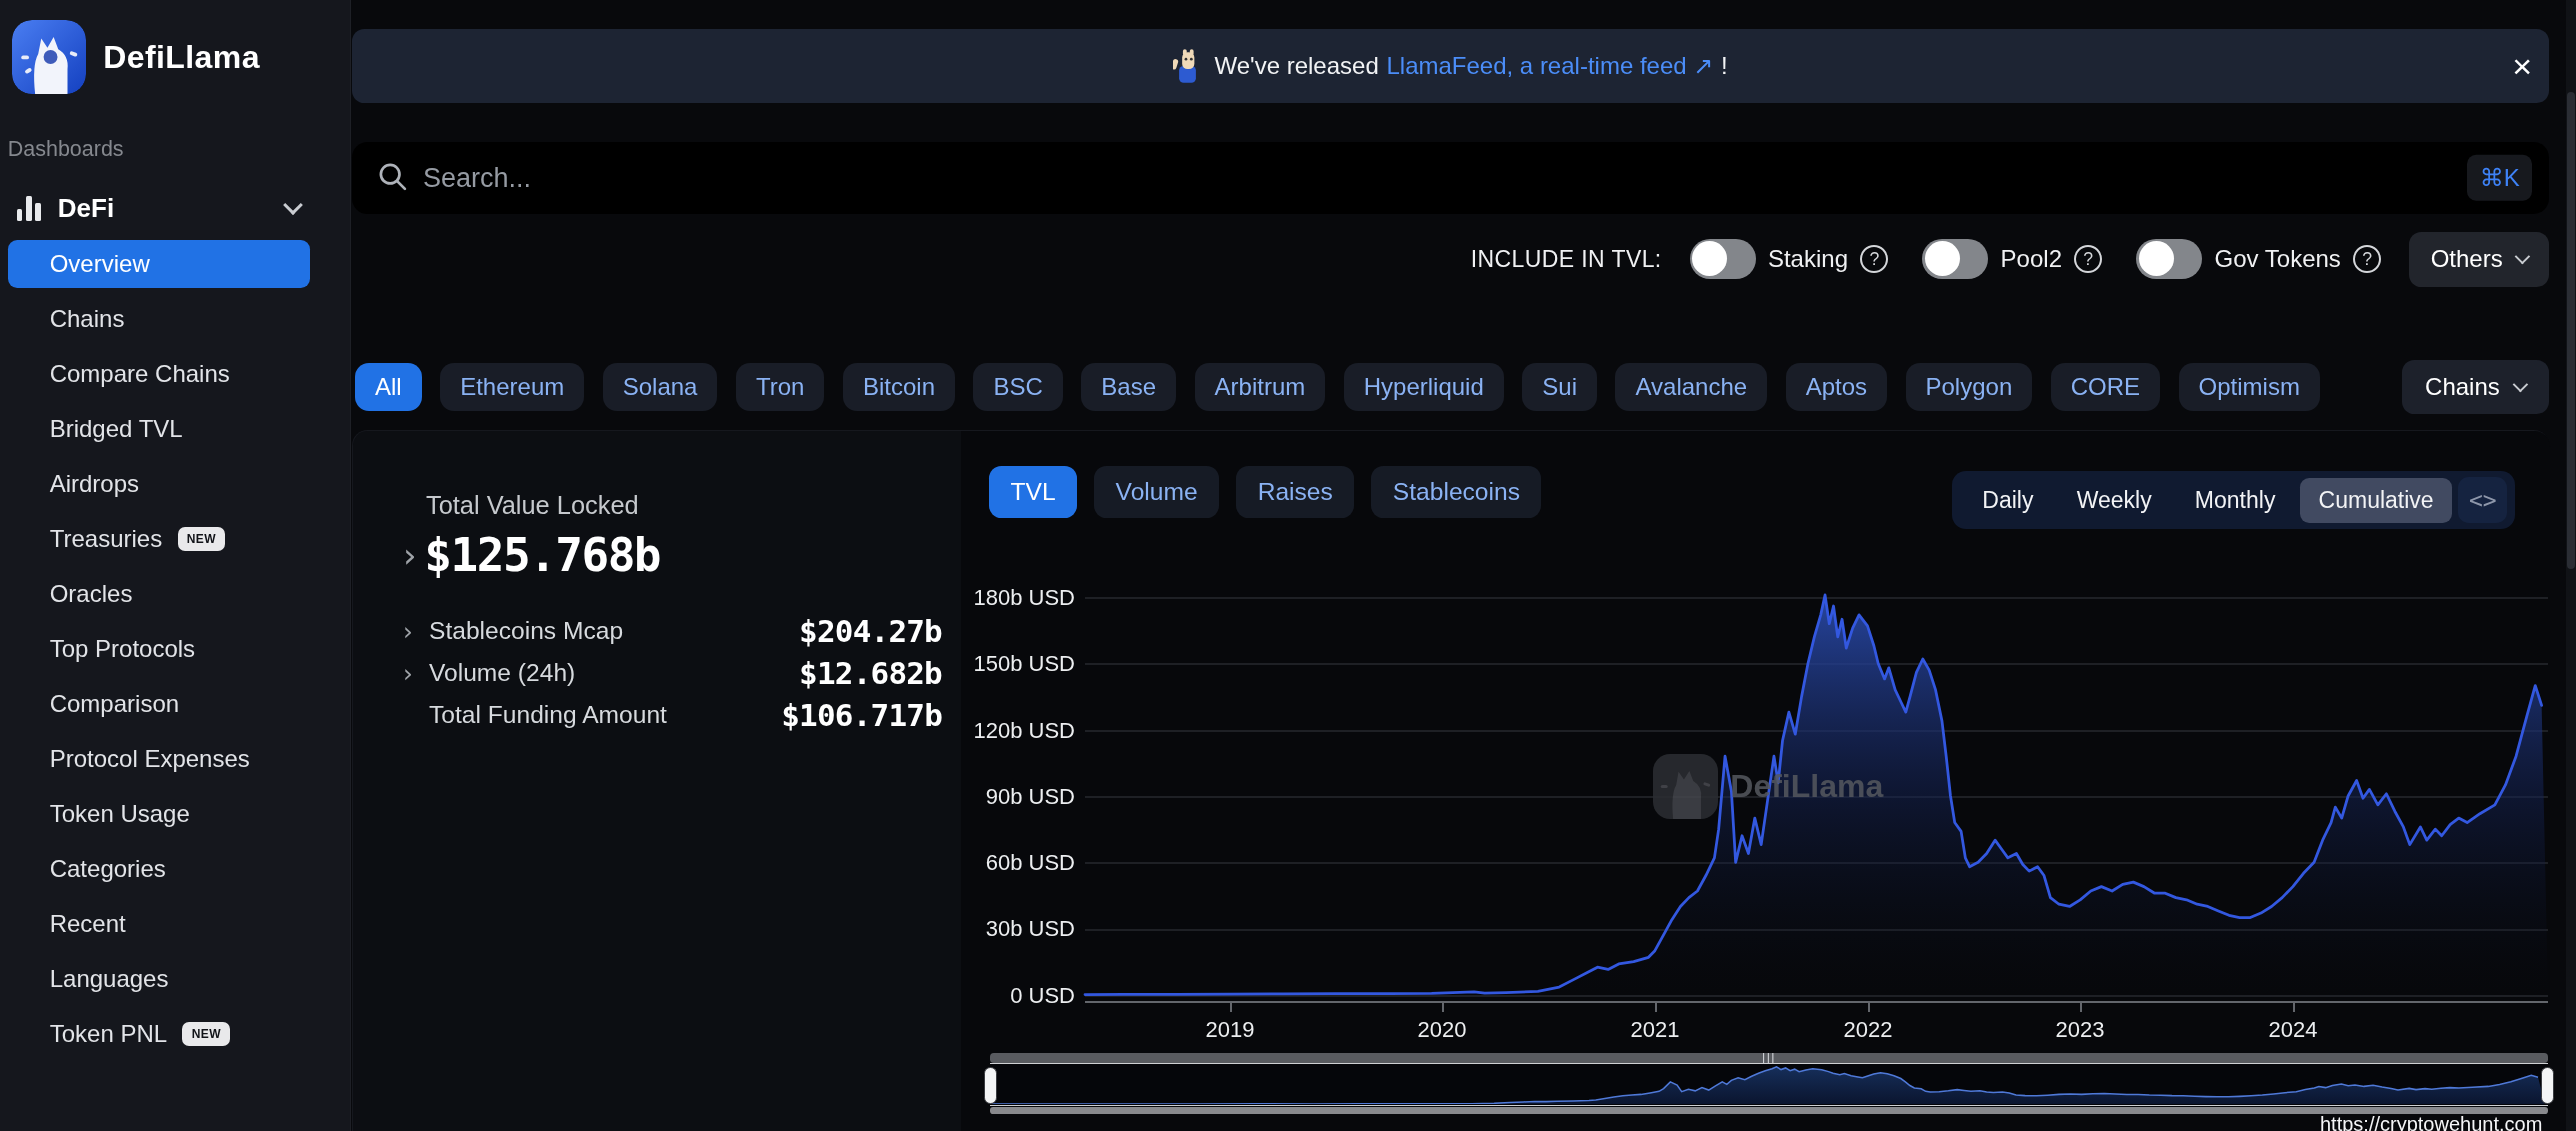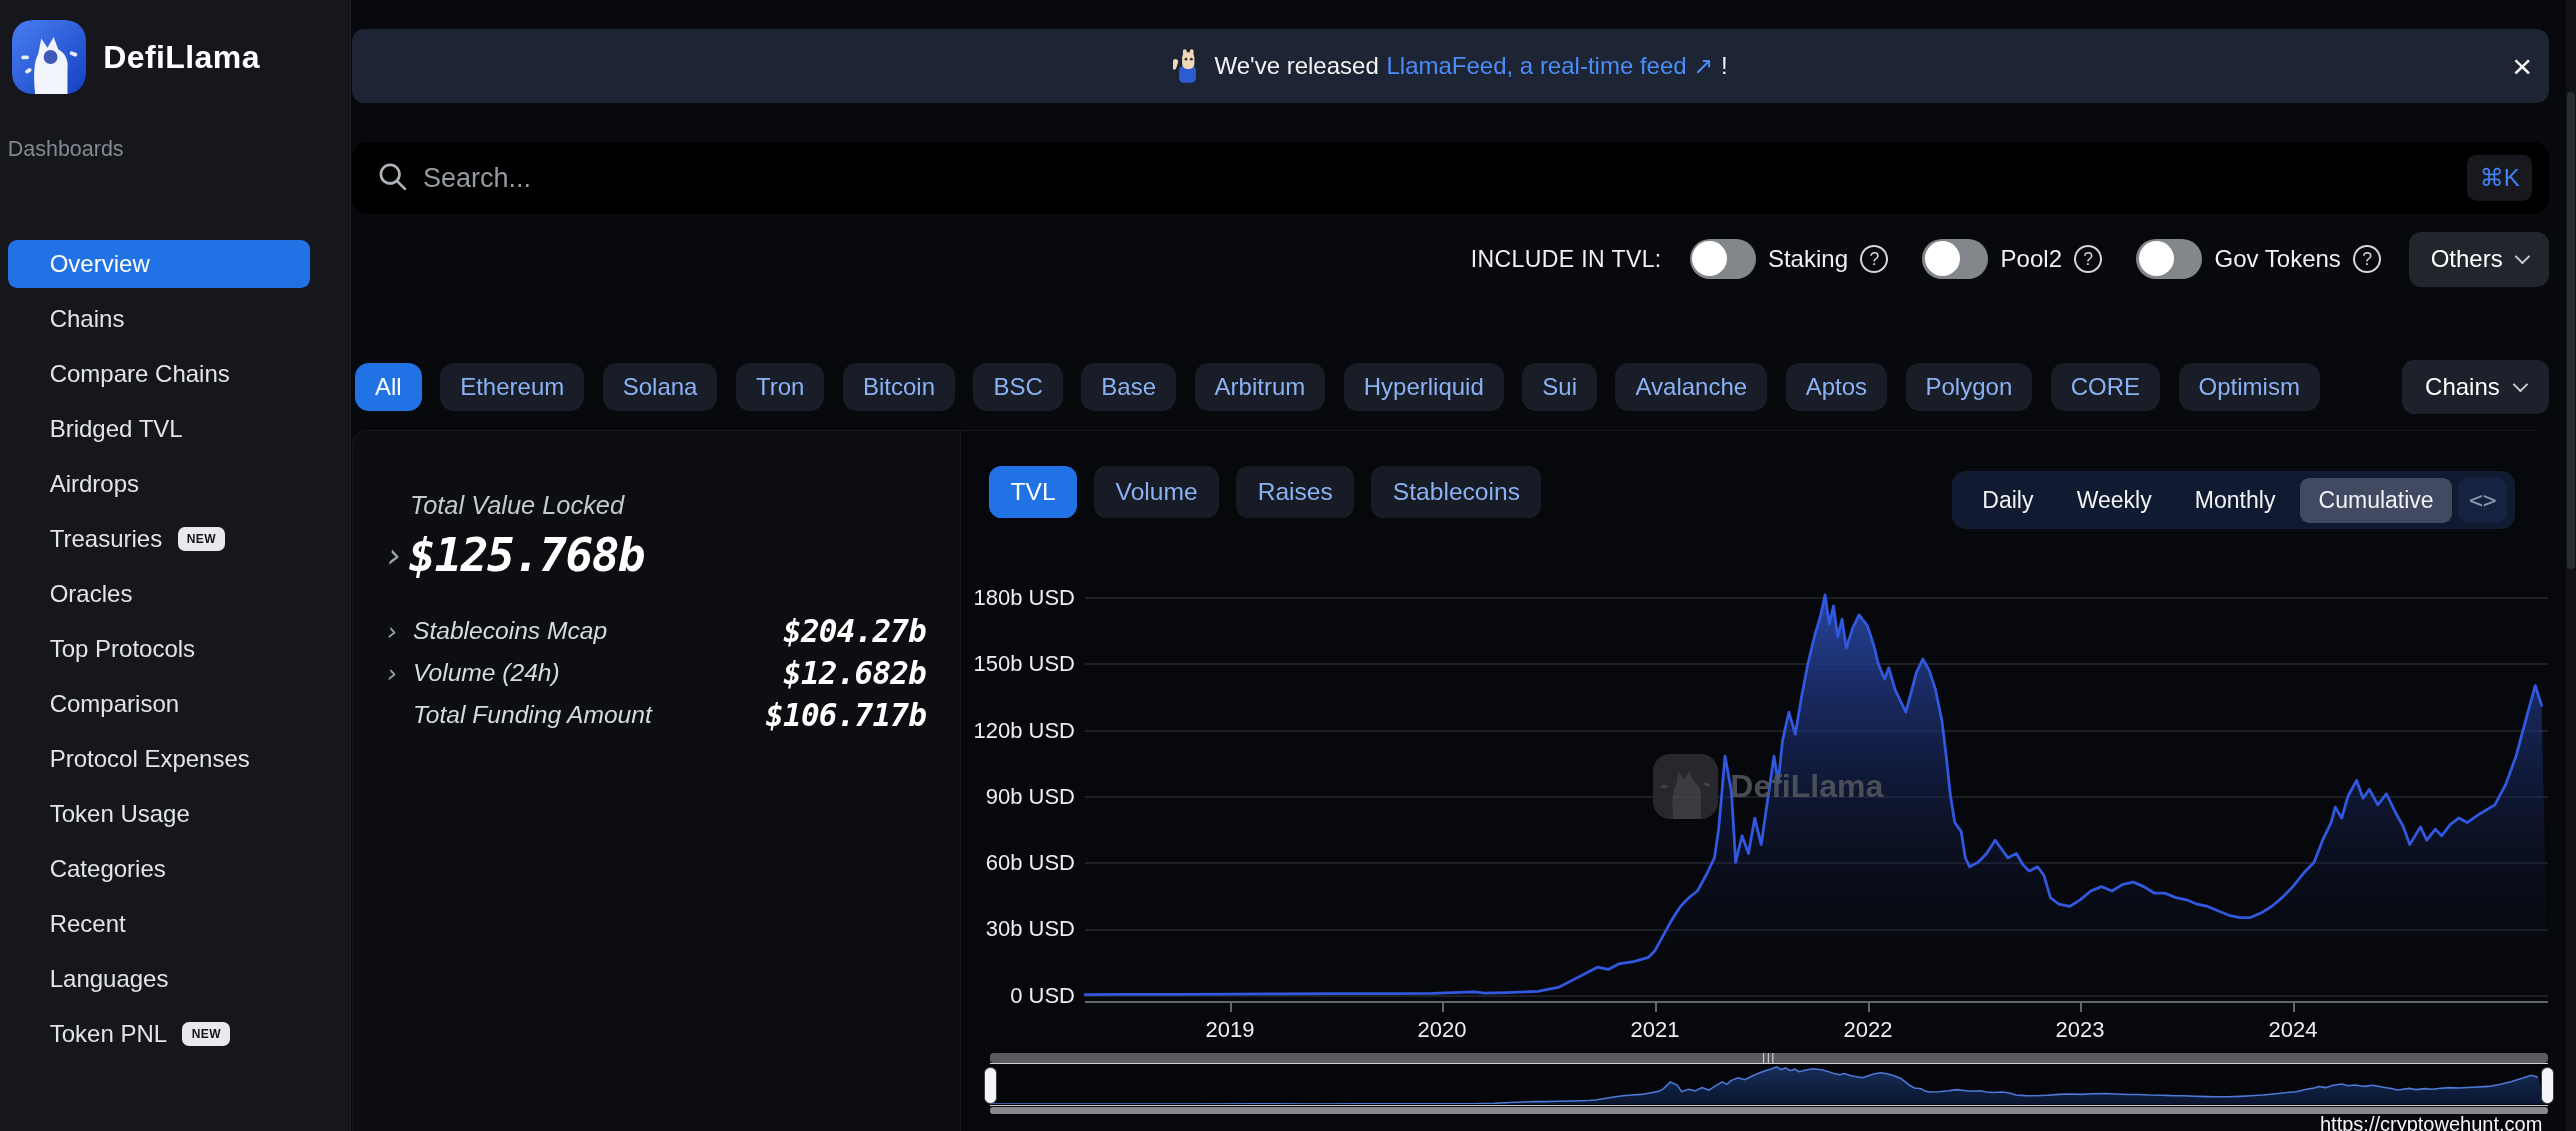--- a/index.html
+++ b/index.html
@@ -47,21 +47,21 @@
 
   
   .chains-row { position:absolute; left:355px; top:359px; width:2194px; height:55px; display:flex; align-items:center; gap:18.5px; }
   .pill { height:48px; padding:0 20px; border-radius:14px; background:#191d27; color:#8ab2f3; font-size:24px; display:flex; align-items:center; cursor:pointer; }
   .pill.selected { background:#2172e5; color:#fff; }
   .chains-dd { margin-left:auto; height:54px; padding:0 23px; background:#1d212b; border-radius:12.3px; display:flex; align-items:center; gap:15.4px; font-size:24px; color:#fff; cursor:pointer; }
   .chains-dd .chev-down { margin:0; margin-top:-4.6px; border-width:2.3px; width:10.8px; height:10.8px; }
 
   
   .main-card { position:absolute; left:352px; top:430px; width:2197px; height:701px; background:#0c0e12; border-radius:15.4px 15.4px 0 0; border:0.8px solid #16181e; border-bottom:none; }
-  .stats-panel { position:absolute; left:0; top:0; width:608px; height:701px; border-right:0.8px solid #15171d;font-style:italic; }
+  .stats-panel { position:absolute; left:16px; top:0; width:608px; height:701px; border-right:0.8px solid #15171d; }
   .stat-label { position:absolute; left:57px; top:60px; font-size:25.4px; color:#c6c9cd; }
   .stat-big-row { position:absolute; left:34px; top:97px; display:flex; align-items:center; gap:7.7px; }
   .chev-r { font-size:34px; color:#9fa3a8; font-family:"DejaVu Sans", sans-serif; }
   .stat-big-value { font-size:46px; font-weight:bold; color:#fff; font-family:"DejaVu Sans Mono", monospace; letter-spacing:-1.5px; }
   .stat-rows { position:absolute; left:34px; top:179px; width:539px; }
   .stat-row { display:flex; align-items:center; height:42px; }
   .stat-row .chev-r { font-size:24.6px; width:26px; }
   .stat-row .no-chev { width:26px; }
   .stat-row-label { font-size:24.6px; color:#d7dade; }
   .stat-row-value { margin-left:auto; font-size:31px; font-weight:bold; color:#fff; font-family:"DejaVu Sans Mono", monospace; letter-spacing:-0.8px; }
@@ -117,20 +117,29 @@
         <path d="M30 96 Q26 58 34 44 L38 24 L46 36 L54 22 L60 38 Q74 46 72 64 L72 96 Z" fill="#f2f4fb"></path>
         <circle cx="50" cy="48" r="9" fill="#1f3fae" opacity="0.85"></circle>
         <rect x="12" y="46" width="10" height="5" rx="2.5" fill="#e8ecf8"></rect>
         <rect x="16" y="66" width="9" height="5" rx="2.5" fill="#e8ecf8" transform="rotate(-30 16 66)"></rect>
         <rect x="76" y="40" width="10" height="5" rx="2.5" fill="#e8ecf8" transform="rotate(20 76 40)"></rect>
       </svg>
     </div>
     <span class="brand-name">DefiLlama</span>
   </div>
   <div class="section-label">Dashboards</div>
+  <div class="group-row">
+    <span class="bars-icon">
+        <i style="height:12.3px"></i>
+        <i style="height:24.6px"></i>
+        <i style="height:18.5px"></i>
+      </span>
+    <span class="group-label">DeFi</span>
+    <span class="chev-down"></span>
+  </div>
   <ul class="menu" id="menu">
       <li class="menu-item selected">
         <span>Overview</span>
       </li>
       <li class="menu-item">
         <span>Chains</span>
       </li>
       <li class="menu-item">
         <span>Compare Chains</span>
       </li>

